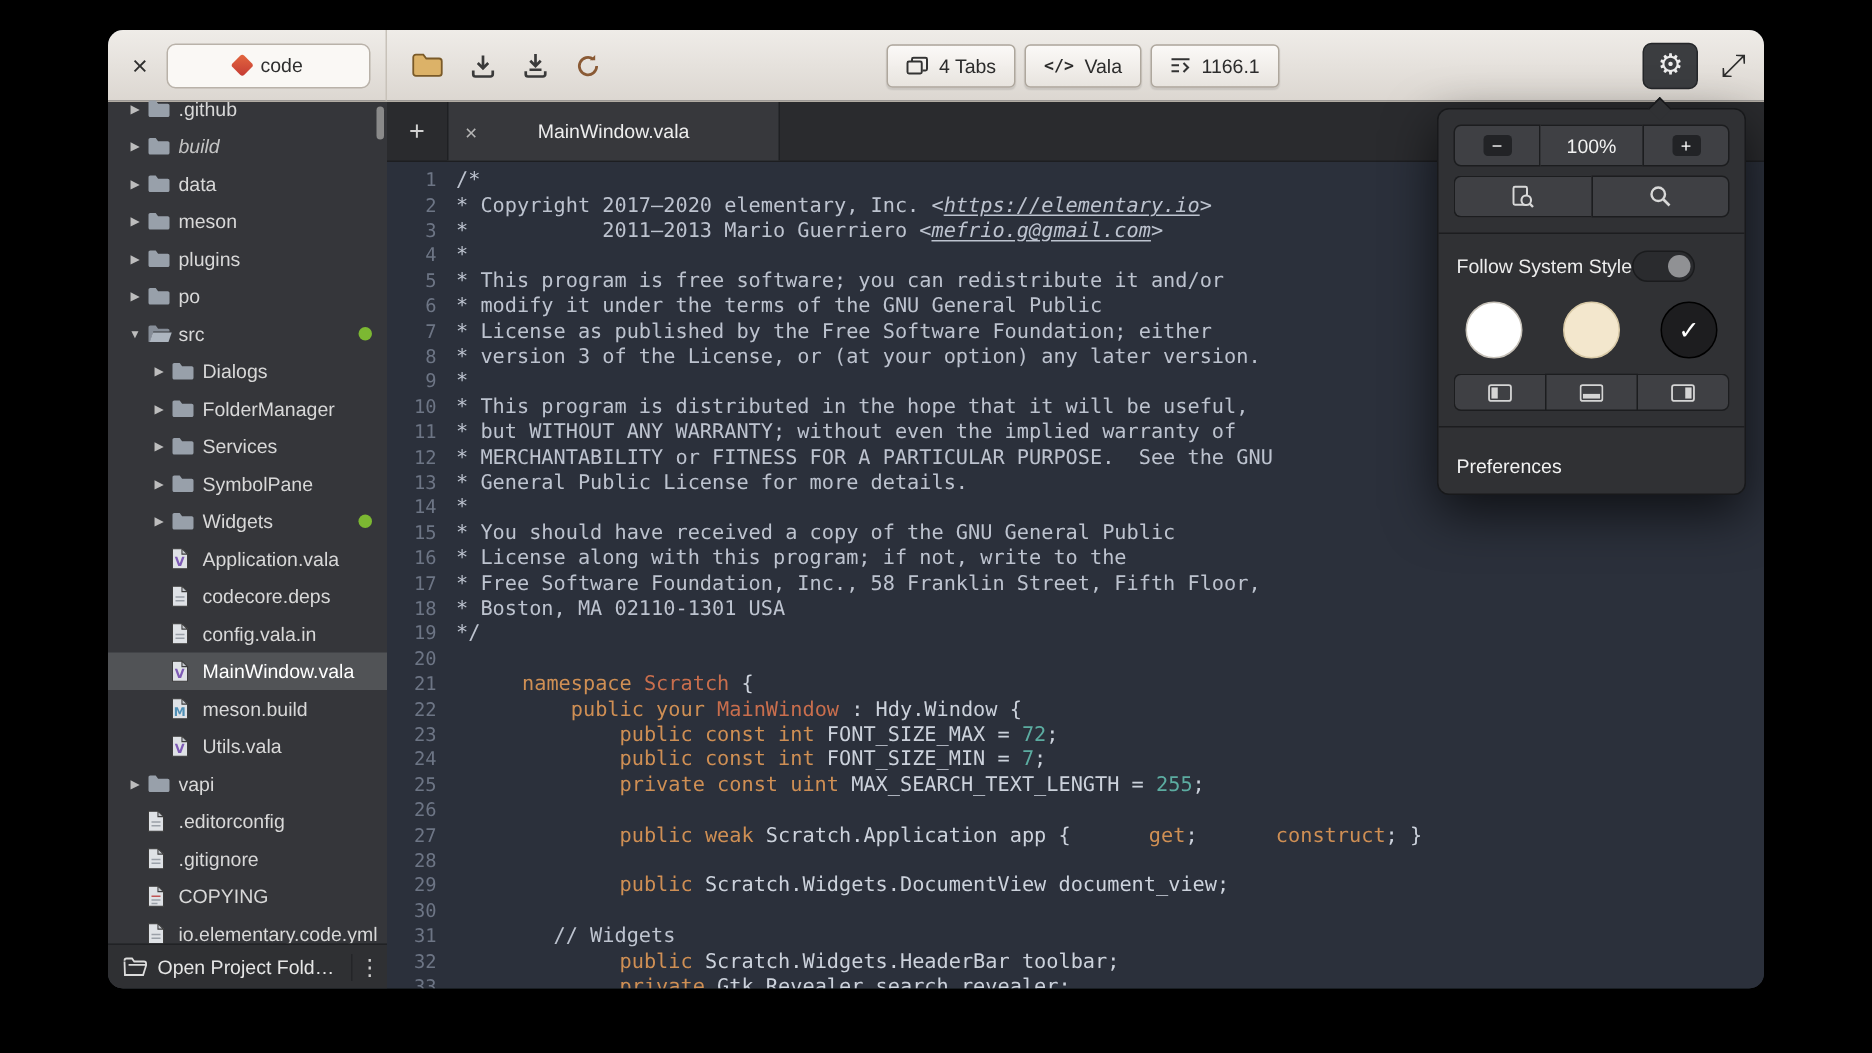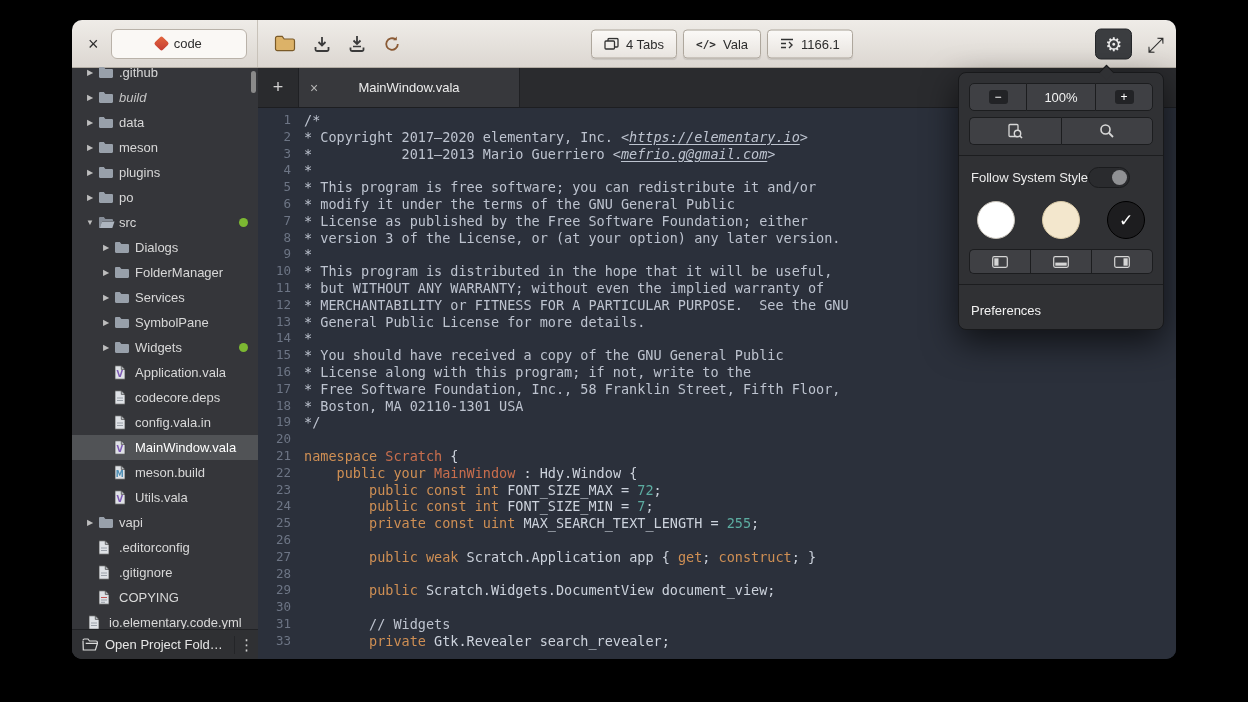--- a/index.html
+++ b/index.html
@@ -71,21 +71,21 @@
   .tclose { position:absolute; left:11px; color:#b5b5b5; font-size:14px; line-height:1; }
   .ttitle { flex:1; text-align:center; color:#ededed; font-size:13px; }
 
   .editor { flex:1; background:#2b303b; overflow:hidden; padding-top:4px; }
   .cl { display:flex; height:16.8px; line-height:16.8px; white-space:pre;
         font-family:"DejaVu Sans Mono", monospace; font-size:13.5px; }
   .ln { width:46px; flex:0 0 auto; text-align:right; padding-right:13px;
         color:#6d7585; font-size:12.5px; }
   .s-pln { color:#ccd2dc; }
   .s-com { color:#bdc3cf; }
-  .s-kw  { color:#cf8f54; }
+  .s-kw  { color:#cf8f54;margin-left:44px; }
   .s-cls { color:#c96e4d; }
   .s-num { color:#5caca1; }
   .s-lnk { color:#bdc3cf; font-style:italic; text-decoration:underline; text-underline-offset:2px; }
 
   
   .popover { position:absolute; left:958px; top:72px; width:206px; background:#303134;
              border:1px solid #18191b; border-radius:8px; padding:10px; z-index:40;
              box-shadow:0 12px 34px rgba(0,0,0,.65); color:#ececec; font-size:13px; }
   .pop-arrow { position:absolute; top:-6px; left:142px; width:11px; height:11px;
                background:#303134; border-left:1px solid #18191b; border-top:1px solid #18191b;
@@ -418,21 +418,21 @@
                 <path d="M7.3 .8v3.6H11z" fill="#c3c7cc" stroke="#3c3c3c" stroke-width=".7"></path>
                 <g stroke-width="1">
                   <path d="M3 7.5h6" stroke="#c05555"></path>
                   <path d="M3 10h6" stroke="#9aa0a8"></path>
                   <path d="M3 12.3h4" stroke="#9aa0a8"></path>
                 </g>
               </svg>
             </span>
             <span class="tlabel">COPYING</span>
           </div>
-          <div class="trow" style="">
+          <div class="trow" style="padding-left: 10px;">
             <span class="arrow"></span>
             <span class="ticon">
               <svg width="12" height="15" viewBox="0 0 12 15">
                 <path d="M1 .8h6.3L11 4.4v9.8H1z" fill="#dfe2e6" stroke="#3c3c3c" stroke-width=".7"></path>
                 <path d="M7.3 .8v3.6H11z" fill="#c3c7cc" stroke="#3c3c3c" stroke-width=".7"></path>
                 <g stroke="#9aa0a8" stroke-width="1">
                   <path d="M3 8h6M3 10.5h6"></path>
                 </g>
               </svg>
             </span>
@@ -484,20 +484,21 @@
             <div class="cl"><span class="ln">22</span><span class="ct"><span class="s-pln">    </span><span class="s-kw">public your </span><span class="s-cls">MainWindow</span><span class="s-pln"> : Hdy.Window {</span></span></div>
             <div class="cl"><span class="ln">23</span><span class="ct"><span class="s-pln">        </span><span class="s-kw">public const int </span><span class="s-pln">FONT_SIZE_MAX = </span><span class="s-num">72</span><span class="s-pln">;</span></span></div>
             <div class="cl"><span class="ln">24</span><span class="ct"><span class="s-pln">        </span><span class="s-kw">public const int </span><span class="s-pln">FONT_SIZE_MIN = </span><span class="s-num">7</span><span class="s-pln">;</span></span></div>
             <div class="cl"><span class="ln">25</span><span class="ct"><span class="s-pln">        </span><span class="s-kw">private const uint </span><span class="s-pln">MAX_SEARCH_TEXT_LENGTH = </span><span class="s-num">255</span><span class="s-pln">;</span></span></div>
             <div class="cl"><span class="ln">26</span><span class="ct"></span></div>
             <div class="cl"><span class="ln">27</span><span class="ct"><span class="s-pln">        </span><span class="s-kw">public weak </span><span class="s-pln">Scratch.Application app { </span><span class="s-kw">get</span><span class="s-pln">; </span><span class="s-kw">construct</span><span class="s-pln">; }</span></span></div>
             <div class="cl"><span class="ln">28</span><span class="ct"></span></div>
             <div class="cl"><span class="ln">29</span><span class="ct"><span class="s-pln">        </span><span class="s-kw">public </span><span class="s-pln">Scratch.Widgets.DocumentView document_view;</span></span></div>
             <div class="cl"><span class="ln">30</span><span class="ct"></span></div>
             <div class="cl"><span class="ln">31</span><span class="ct"><span class="s-com">        // Widgets</span></span></div>
+            <div class="cl"><span class="ln">32</span><span class="ct"><span class="s-pln">        </span><span class="s-kw">public </span><span class="s-pln">Scratch.Widgets.HeaderBar toolbar;</span></span></div>
             <div class="cl"><span class="ln">33</span><span class="ct"><span class="s-pln">        </span><span class="s-kw">private </span><span class="s-pln">Gtk.Revealer search_revealer;</span></span></div>
           </div>
       </div>
     </div>
   </div>
 </div>
 
 <div class="popover">
   <div class="pop-arrow"></div>
 

